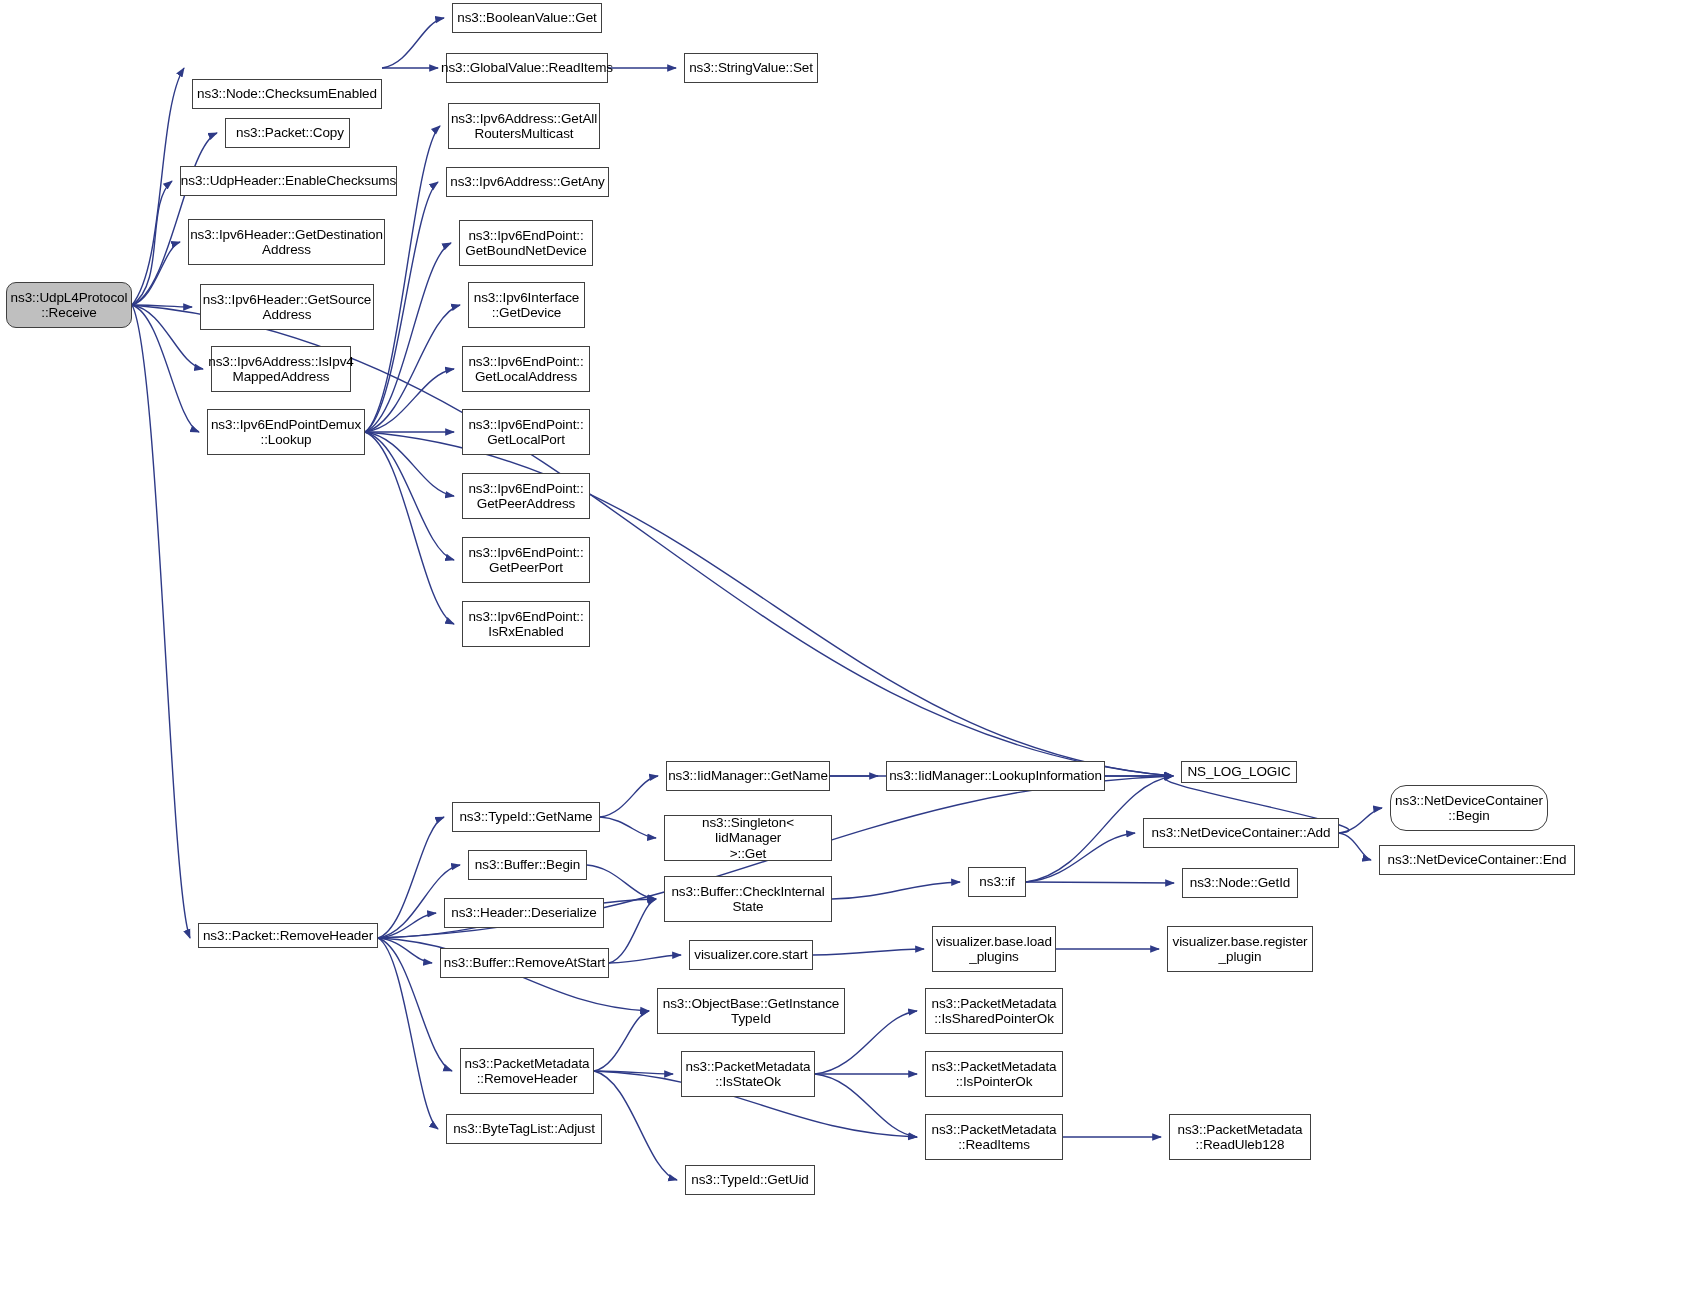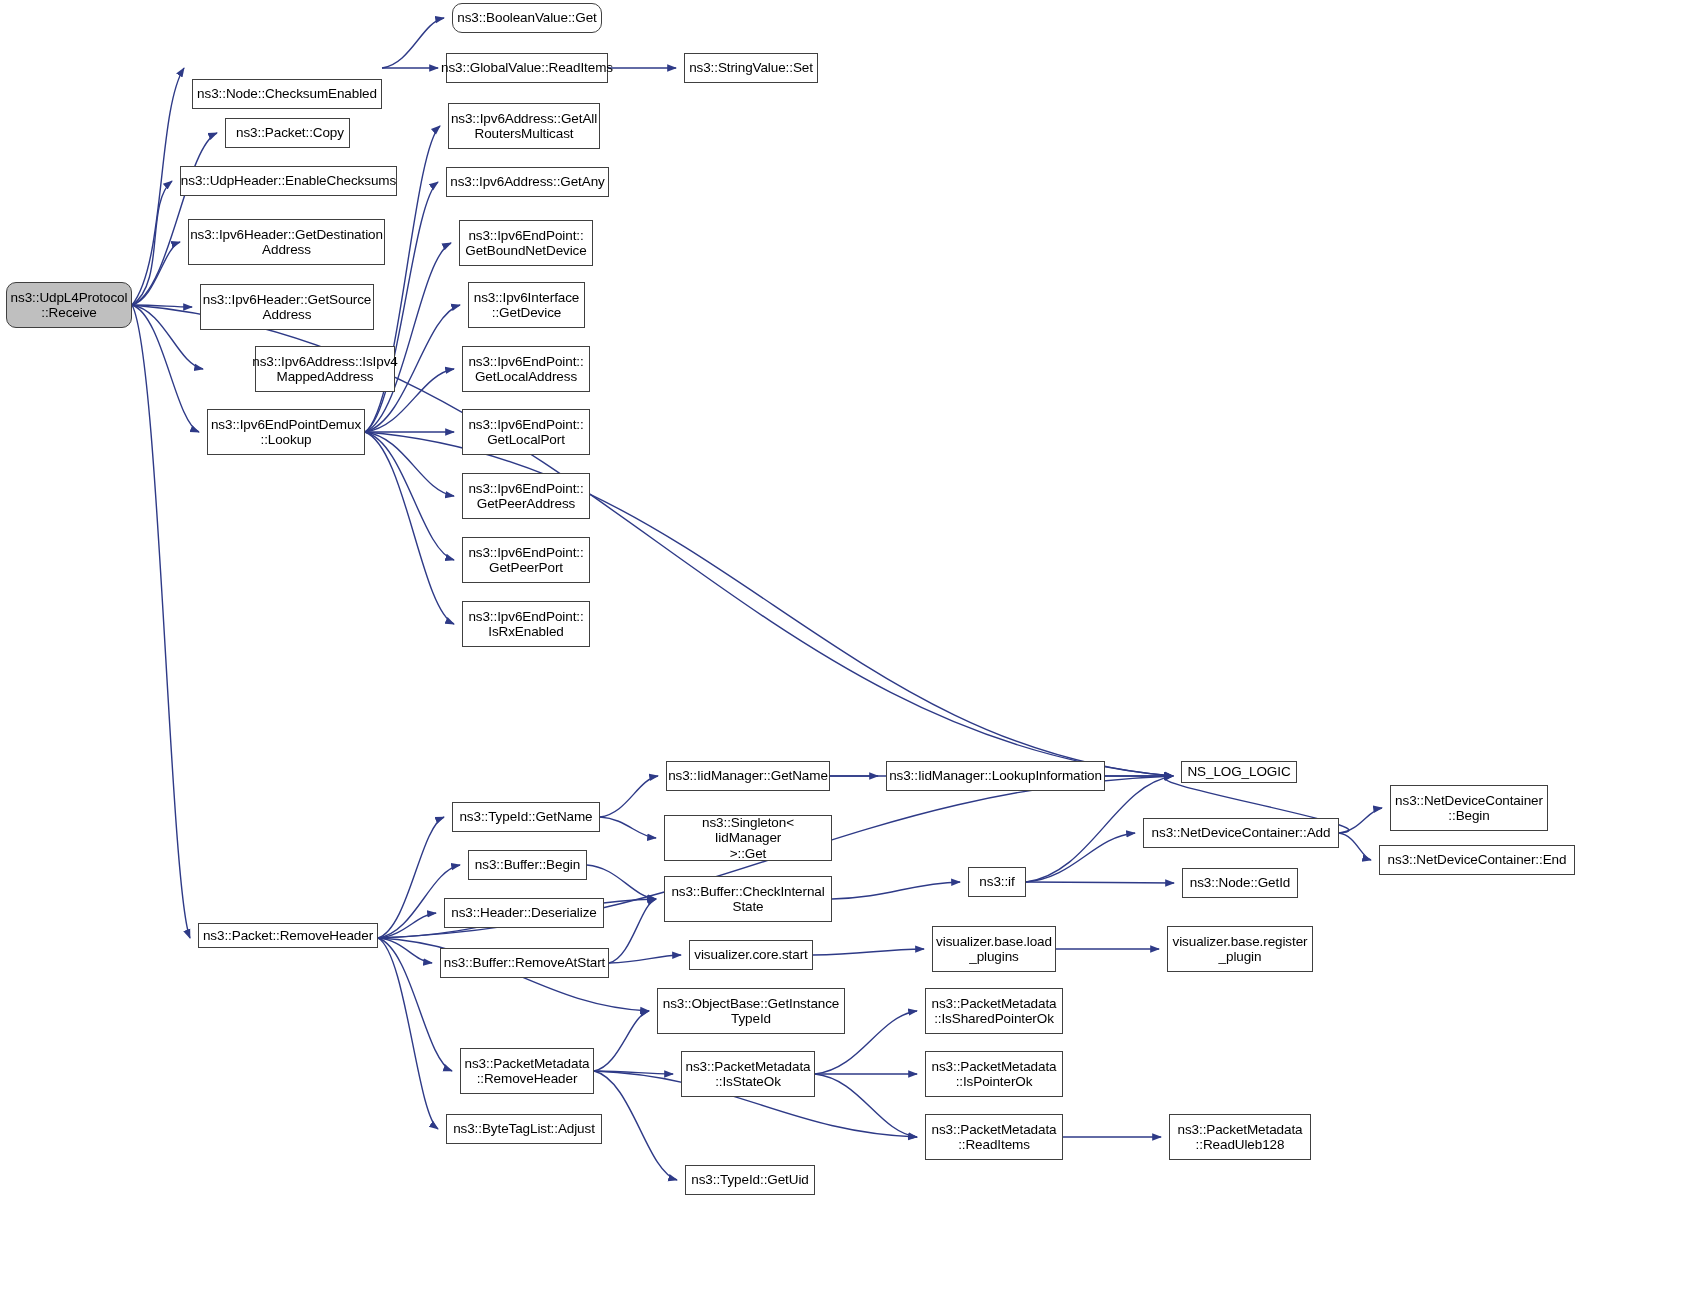--- a/index.html
+++ b/index.html
@@ -108,30 +108,30 @@
       <path d="M 594 1071 C 631.8 1079.72, 646.2 1171.28, 677 1180" fill="none" stroke="#2e3a87" stroke-width="1.4" marker-end="url(#arw)"></path>
       <path d="M 815 1074 C 860.78 1068.96, 878.22 1016.04, 917 1011" fill="none" stroke="#2e3a87" stroke-width="1.4" marker-end="url(#arw)"></path>
       <path d="M 815 1074 C 860.78 1074, 878.22 1074, 917 1074" fill="none" stroke="#2e3a87" stroke-width="1.4" marker-end="url(#arw)"></path>
       <path d="M 815 1074 C 860.78 1079.04, 878.22 1131.96, 917 1137" fill="none" stroke="#2e3a87" stroke-width="1.4" marker-end="url(#arw)"></path>
       <path d="M 1063 1137 C 1107.1 1137, 1123.9 1137, 1161 1137" fill="none" stroke="#2e3a87" stroke-width="1.4" marker-end="url(#arw)"></path>
     </svg>
   <div id="node-layer">
       <div class="node root" style="left: 6px; top: 282px; width: 126px; height: 46px; border-radius: 10px;">ns3::UdpL4Protocol
 ::Receive</div>
       <div class="node" style="left: 192px; top: 53px; width: 190px; height: 30px; margin-top: 26px;">ns3::Node::ChecksumEnabled</div>
-      <div class="node" style="left: 452px; top: 3px; width: 150px; height: 30px; border-radius: 10px;">ns3::BooleanValue::Get</div>
+      <div class="node" style="left: 452px; top: 3px; width: 150px; height: 30px;">ns3::BooleanValue::Get</div>
       <div class="node" style="left: 446px; top: 53px; width: 162px; height: 30px;">ns3::GlobalValue::ReadItems</div>
       <div class="node" style="left: 684px; top: 53px; width: 134px; height: 30px;">ns3::StringValue::Set</div>
       <div class="node" style="left: 225px; top: 118px; width: 125px; height: 30px; padding-left: 8px;">ns3::Packet::Copy</div>
       <div class="node" style="left: 180px; top: 166px; width: 217px; height: 30px;">ns3::UdpHeader::EnableChecksums</div>
       <div class="node" style="left: 188px; top: 219px; width: 197px; height: 46px;">ns3::Ipv6Header::GetDestination
 Address</div>
       <div class="node" style="left: 200px; top: 284px; width: 174px; height: 46px;">ns3::Ipv6Header::GetSource
 Address</div>
-      <div class="node" style="left: 211px; top: 346px; width: 140px; height: 46px; margin-left: 44px;">ns3::Ipv6Address::IsIpv4
+      <div class="node" style="left: 211px; top: 346px; width: 140px; height: 46px;">ns3::Ipv6Address::IsIpv4
 MappedAddress</div>
       <div class="node" style="left: 207px; top: 409px; width: 158px; height: 46px;">ns3::Ipv6EndPointDemux
 ::Lookup</div>
       <div class="node" style="left: 448px; top: 103px; width: 152px; height: 46px;">ns3::Ipv6Address::GetAll
 RoutersMulticast</div>
       <div class="node" style="left: 446px; top: 167px; width: 163px; height: 30px;">ns3::Ipv6Address::GetAny</div>
       <div class="node" style="left: 459px; top: 220px; width: 134px; height: 46px;">ns3::Ipv6EndPoint::
 GetBoundNetDevice</div>
       <div class="node" style="left: 468px; top: 282px; width: 117px; height: 46px;">ns3::Ipv6Interface
 ::GetDevice</div>
@@ -174,17 +174,17 @@
       <div class="node" style="left: 925px; top: 988px; width: 138px; height: 46px;">ns3::PacketMetadata
 ::IsSharedPointerOk</div>
       <div class="node" style="left: 925px; top: 1051px; width: 138px; height: 46px;">ns3::PacketMetadata
 ::IsPointerOk</div>
       <div class="node" style="left: 925px; top: 1114px; width: 138px; height: 46px;">ns3::PacketMetadata
 ::ReadItems</div>
       <div class="node" style="left: 1169px; top: 1114px; width: 142px; height: 46px;">ns3::PacketMetadata
 ::ReadUleb128</div>
       <div class="node" style="left: 1143px; top: 818px; width: 196px; height: 30px;">ns3::NetDeviceContainer::Add</div>
       <div class="node" style="left: 1182px; top: 868px; width: 116px; height: 30px;">ns3::Node::GetId</div>
-      <div class="node" style="left: 1390px; top: 785px; width: 158px; height: 46px;">ns3::NetDeviceContainer
+      <div class="node" style="left: 1390px; top: 785px; width: 158px; height: 46px; border-radius: 16px;">ns3::NetDeviceContainer
 ::Begin</div>
       <div class="node" style="left: 1379px; top: 845px; width: 196px; height: 30px;">ns3::NetDeviceContainer::End</div>
     </div>
 </div>
 
 </body></html>

